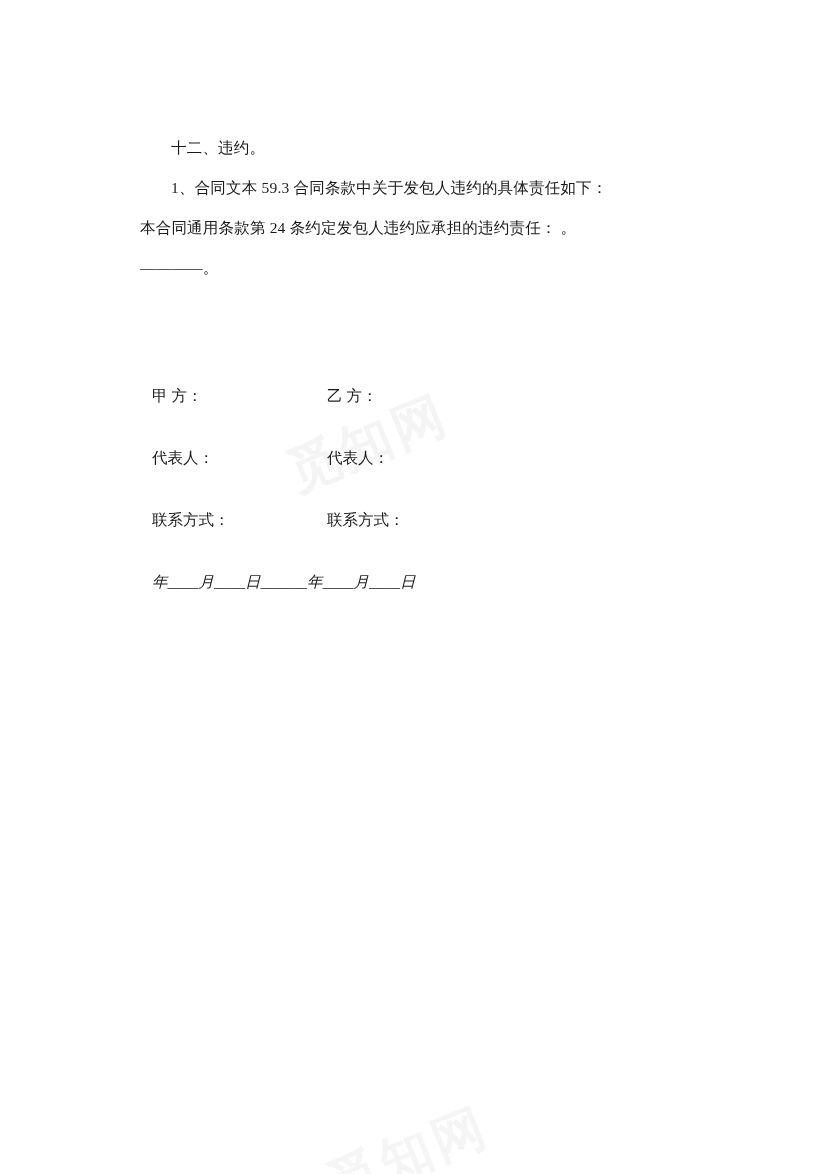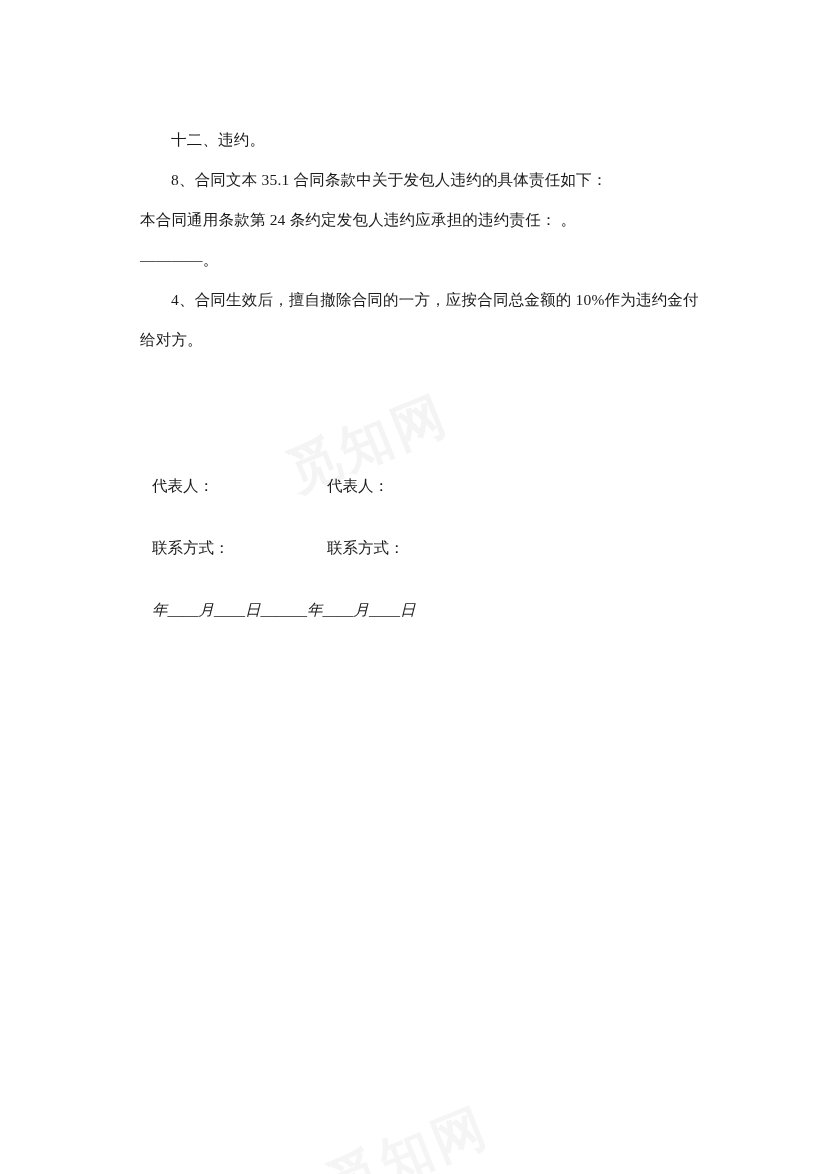--- a/index.html
+++ b/index.html
@@ -23,21 +23,21 @@
   .page-inner {
     position: absolute;
     left: 0;
     top: 0;
     width: 830px;
     height: 1174px;
   }
   .content {
     position: absolute;
     left: 140px;
-    top: 120px;
+    top: 128px;
     width: 570px;
   }
   p {
     margin: 0 0 0 0;
     font-size: 15.5px;
     line-height: 40px;
     color: #1a1a1a;
     font-family: "Liberation Serif", "DejaVu Serif", serif;
     letter-spacing: 0.2px;
   }
@@ -119,32 +119,35 @@
       <div class="wm-text">觅知网</div>
     </div>
     <div class="watermark2">
       <div class="wm-text">觅知网</div>
     </div>
 
     <div class="content">
 
       <div>
         <p class="indent">十二、违约。</p>
-        <p class="indent">8、合同文本 35.1 合同条款中关于发包人违约的具体责任如下：</p>
+        <p class="indent">1、合同文本 59.3 合同条款中关于发包人违约的具体责任如下：</p>
         <p class="noindent">本合同通用条款第 24 条约定发包人违约应承担的违约责任：      。</p>
         <p class="noindent">————。</p>
-        <p class="indent">4、合同生效后，擅自撤除合同的一方，应按合同总金额的 10%作为违约金付给对方。</p>
       </div>
 
       <div class="gap-md"></div>
 
 
       <div class="gap-lg"></div>
 
       <div>
+        <div class="sig-row">
+          <div class="sig-a">甲  方：</div>
+          <div class="sig-b">乙  方：</div>
+        </div>
         <div class="gap-sm"></div>
         <div class="sig-row">
           <div class="sig-a">代表人：</div>
           <div class="sig-b">代表人：</div>
         </div>
         <div class="gap-sm"></div>
         <div class="sig-row">
           <div class="sig-a">联系方式：</div>
           <div class="sig-b">联系方式：</div>
         </div>

